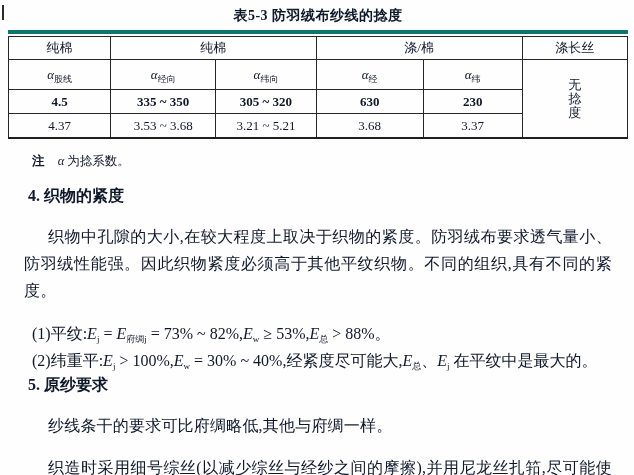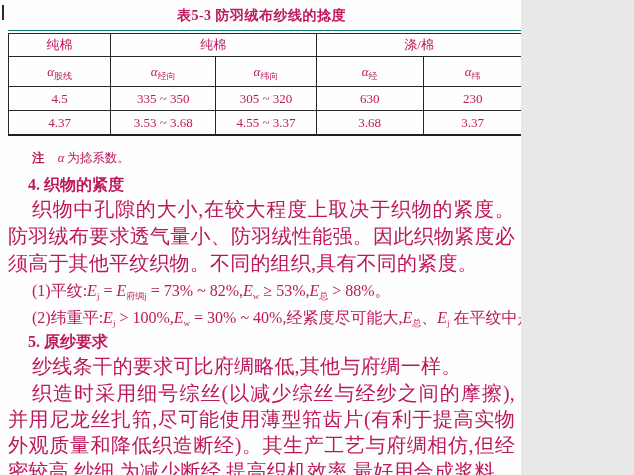--- a/index.html
+++ b/index.html
@@ -1,56 +1,56 @@
 <!DOCTYPE html>
 <html><head>
 <meta charset="utf-8">
 <style>
   html,body{margin:0;padding:0;background:#e8e8e8;}
   .page{
     position:relative;
-    width:521px;height:475px;
+    width:634px;height:475px;
     background:#fefefe;
-    color:#be185d;
+    color:#0f172a;
     font-family:"Liberation Serif","DejaVu Serif",serif;
     overflow:hidden;
     box-sizing:border-box;
     padding:6px 6px 0 8px;
   }
   .scan-mark{position:absolute;left:2px;top:5px;width:2px;height:15px;background:#2b2b2b;}
   .tbl-title{
     text-align:center;
     font-weight:bold;
     font-size:14px;
     line-height:20px;
     margin:0 0 4px 0;
     letter-spacing:.5px;
   }
   .table-wrap{
-    border-top:1px solid #0f766e;
+    border-top:4px solid #0f766e;
     padding-top:2px;
     margin:0 0 0 0;
     width:620px;
   }
   table.twist{
     width:100%;
     border-collapse:collapse;
     table-layout:fixed;
     font-size:13px;
   }
   table.twist td{
     border:1px solid #262626;
     text-align:center;
     vertical-align:middle;
     padding:0;
   }
   table.twist{border-bottom:2px solid #1f1f1f;}
   tr.r1 td{height:22px;}
   tr.r2 td{height:29px;}
-  tr.r3 td{height:23px;}
+  tr.r3 td{height:23px;font-weight:bold;}
   tr.r4 td{height:23px;margin-top:8px;}
   td.vert{
     white-space:pre-line;
     line-height:14px;
     font-size:13px;
   }
   .fv{font-style:italic;font-family:"Liberation Serif","DejaVu Serif",serif;}
   sub{font-size:9px;vertical-align:-3px;line-height:0;}
   .note{
     font-size:12.5px;
@@ -59,25 +59,25 @@
     margin-top:14px;
   }
   .note b{margin-right:10px;}
   .sec-h{
     font-weight:bold;
     font-size:16px;
     line-height:22px;
     margin:0;
     padding-left:20px;
   }
-  .sec-h.first{margin-top:8px;}
+  .sec-h.first{margin-top:16px;}
   .body-p{
-    font-size:20px;
+    font-size:16px;
     line-height:27px;
-    margin:0;
+    margin:16px;
     text-indent:24px;
     text-align:justify;
     letter-spacing:.2px;
   }
   .formula{
     font-size:16px;
     line-height:27px;
     margin:0;
     padding-left:24px;
     white-space:nowrap;
@@ -123,21 +123,21 @@
       <tr class="r3">
         <td>4.5</td>
         <td>335 ~ 350</td>
         <td>305 ~ 320</td>
         <td>630</td>
         <td>230</td>
       </tr>
       <tr class="r4">
         <td>4.37</td>
         <td>3.53 ~ 3.68</td>
-        <td>4.55 ~ 3.37</td>
+        <td>3.21 ~ 5.21</td>
         <td>3.68</td>
         <td>3.37</td>
       </tr>
     </tbody>
       </table>
   </div>
 
   <div class="note"><b>注</b>  <i class="fv">α</i> 为捻系数。</div>
 
   <div class="sec-h first">4. 织物的紧度</div>

